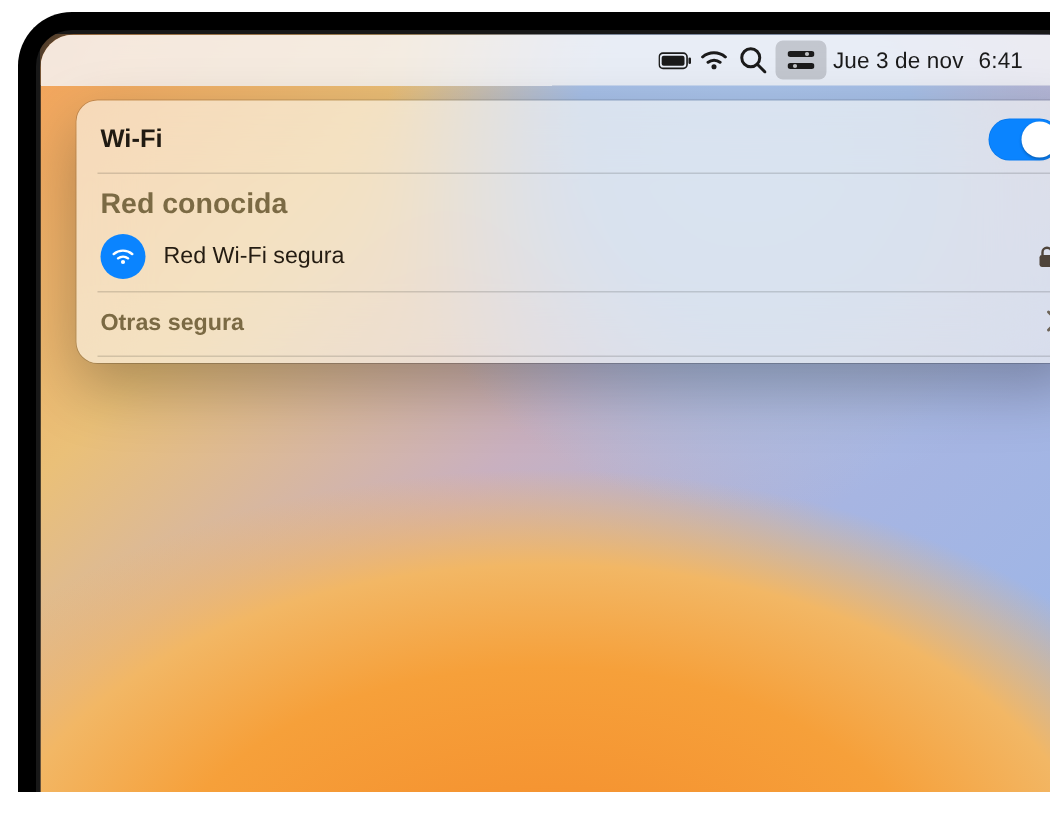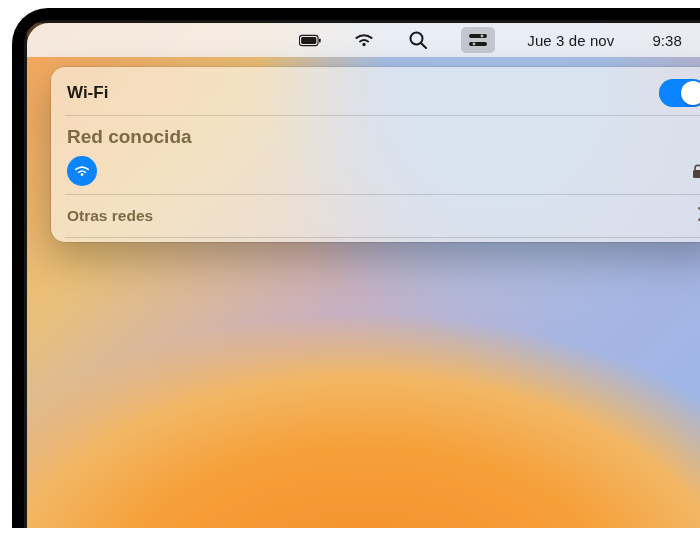--- a/index.html
+++ b/index.html
@@ -33,21 +33,21 @@
         radial-gradient(circle at 70% 15%, #aac4eb 0%, #a7c0e8 18%, rgba(170,196,235,0) 38%),
         radial-gradient(ellipse 110% 90% at 50% 115%, #f48a2a 0%, #f6a03a 35%, #f2b765 50%, rgba(242,183,101,0) 64%),
         linear-gradient(135deg, #f4a35a 0%, #eac078 25%, #c9b0bf 50%, #a7b5e2 72%, #9bb6e8 100%);
     }
     
     .menubar {
       height: 34px;
       display: flex;
       align-items: center;
       justify-content: flex-end;
-      gap: 32px;
+      gap: 4px;
       padding: 0 18px 0 1px;
       background: rgba(247, 247, 249, 0.82);
       backdrop-filter: blur(20px);
       color: #1b1b1b;
       font-size: 15px;
       font-weight: 500;
     }
     .menubar .icon-slot {
       display: inline-flex;
       align-items: center;
@@ -152,21 +152,21 @@
       </span>
       <span class="control-center">
         <svg width="18" height="14" viewBox="0 0 18 14" fill="#1b1b1b">
             <rect x="0" y="1" width="18" height="4" rx="2"></rect>
             <circle cx="13" cy="3" r="1.4" fill="#bfc1c3"></circle>
             <rect x="0" y="9" width="18" height="4" rx="2"></rect>
             <circle cx="5" cy="11" r="1.4" fill="#bfc1c3"></circle>
           </svg>
       </span>
       <span class="datetime">Jue 3 de nov</span>
-      <span class="datetime time">9:38</span>
+      <span class="datetime time">6:41</span>
     </div>
 
     <div class="popover">
 
       <div class="row title-row">
         <span class="title">Wi-Fi</span>
         <span class="spacer"></span>
         <span class="switch">
             <span class="knob"></span>
           </span>
@@ -175,33 +175,34 @@
       <div class="sep"></div>
 
       <div class="section-heading">Red conocida</div>
 
       <div class="row network-row">
         <span class="net-icon">
           <svg width="18" height="14" viewBox="0 0 22 16" fill="#fff">
               <path d="M11 14.2a1.7 1.7 0 1 0 0-3.4 1.7 1.7 0 0 0 0 3.4zM6.3 8.9a.9.9 0 0 0 0 1.3l.1.1c.4.3.9.3 1.3 0a5.3 5.3 0 0 1 6.7 0c.4.3.9.3 1.2 0l.2-.1a.9.9 0 0 0 0-1.3 7.5 7.5 0 0 0-9.5 0zM2.7 5.3a.9.9 0 0 0 0 1.3l.1.1c.4.4 1 .4 1.3 0a10.6 10.6 0 0 1 13.7 0c.4.4 1 .4 1.3 0l.2-.1a.9.9 0 0 0 0-1.3 12.8 12.8 0 0 0-16.6 0z"></path>
             </svg>
         </span>
+        <span class="label">Red Wi-Fi segura</span>
         <span class="spacer"></span>
         <span class="lock-slot">
           <svg width="12" height="15" viewBox="0 0 12 15" fill="#4e443a">
               <rect x="1" y="6" width="10" height="8" rx="1.6"></rect>
               <path d="M3 6V4.2a3 3 0 0 1 6 0V6" fill="none" stroke="#4e443a" stroke-width="1.6"></path>
             </svg>
         </span>
       </div>
 
       <div class="sep"></div>
 
       <div class="row other-row">
-        <span class="label">Otras redes</span>
+        <span class="label">Otras segura</span>
         <span class="spacer"></span>
         <span class="chev">
           <svg width="10" height="16" viewBox="0 0 10 16" fill="none" stroke="#6d6458" stroke-width="2" stroke-linecap="round" stroke-linejoin="round">
               <polyline points="2,2 8,8 2,14"></polyline>
             </svg>
         </span>
       </div>
 
       <div class="sep"></div>
 

